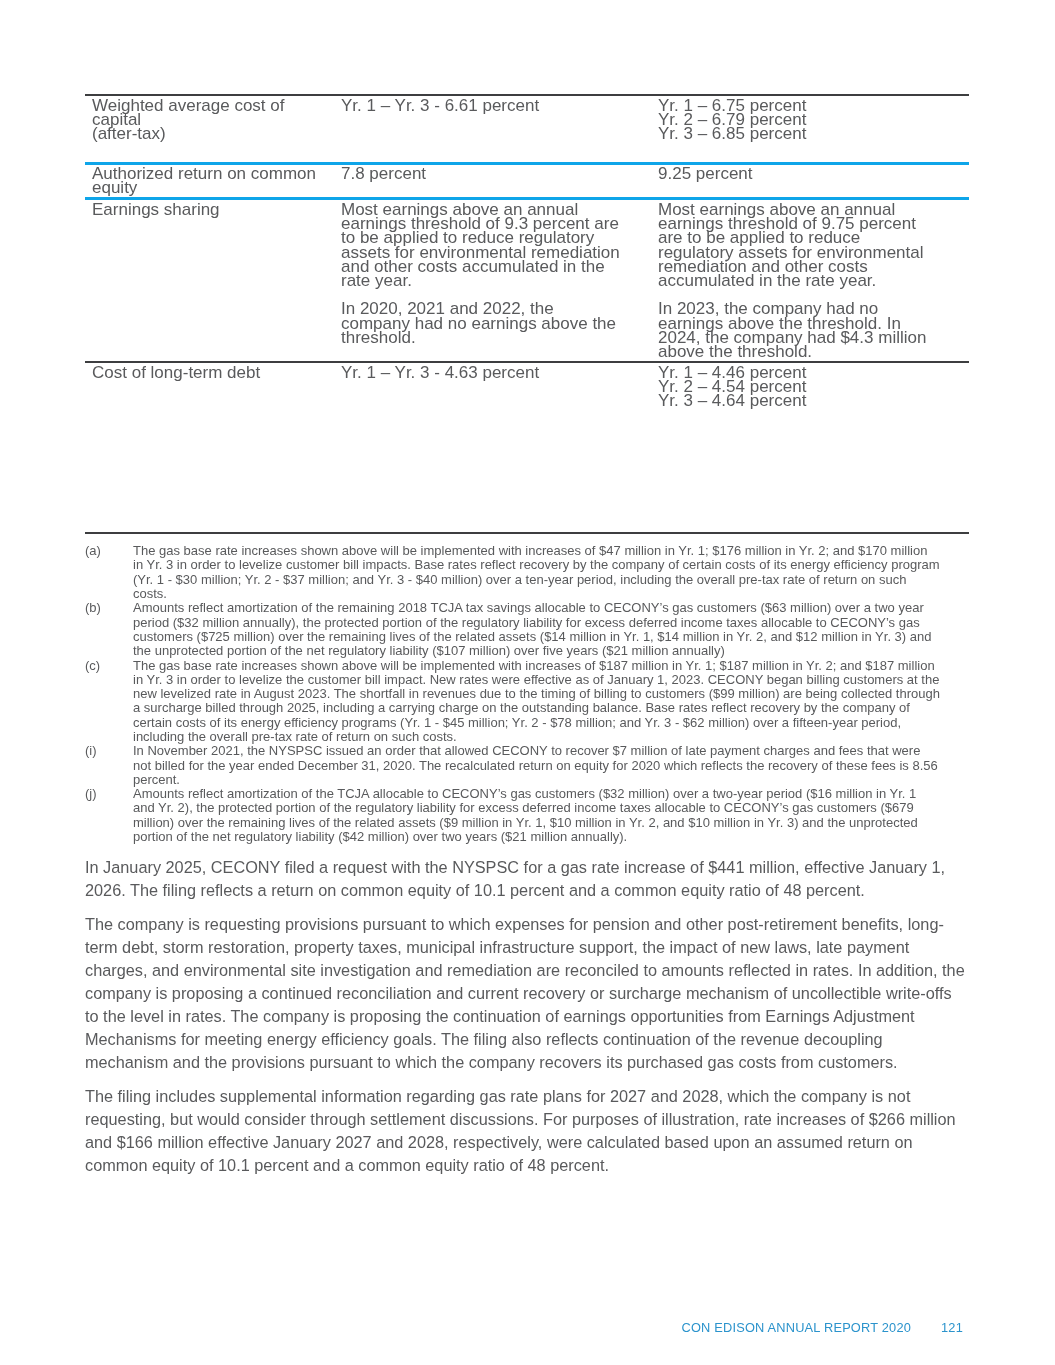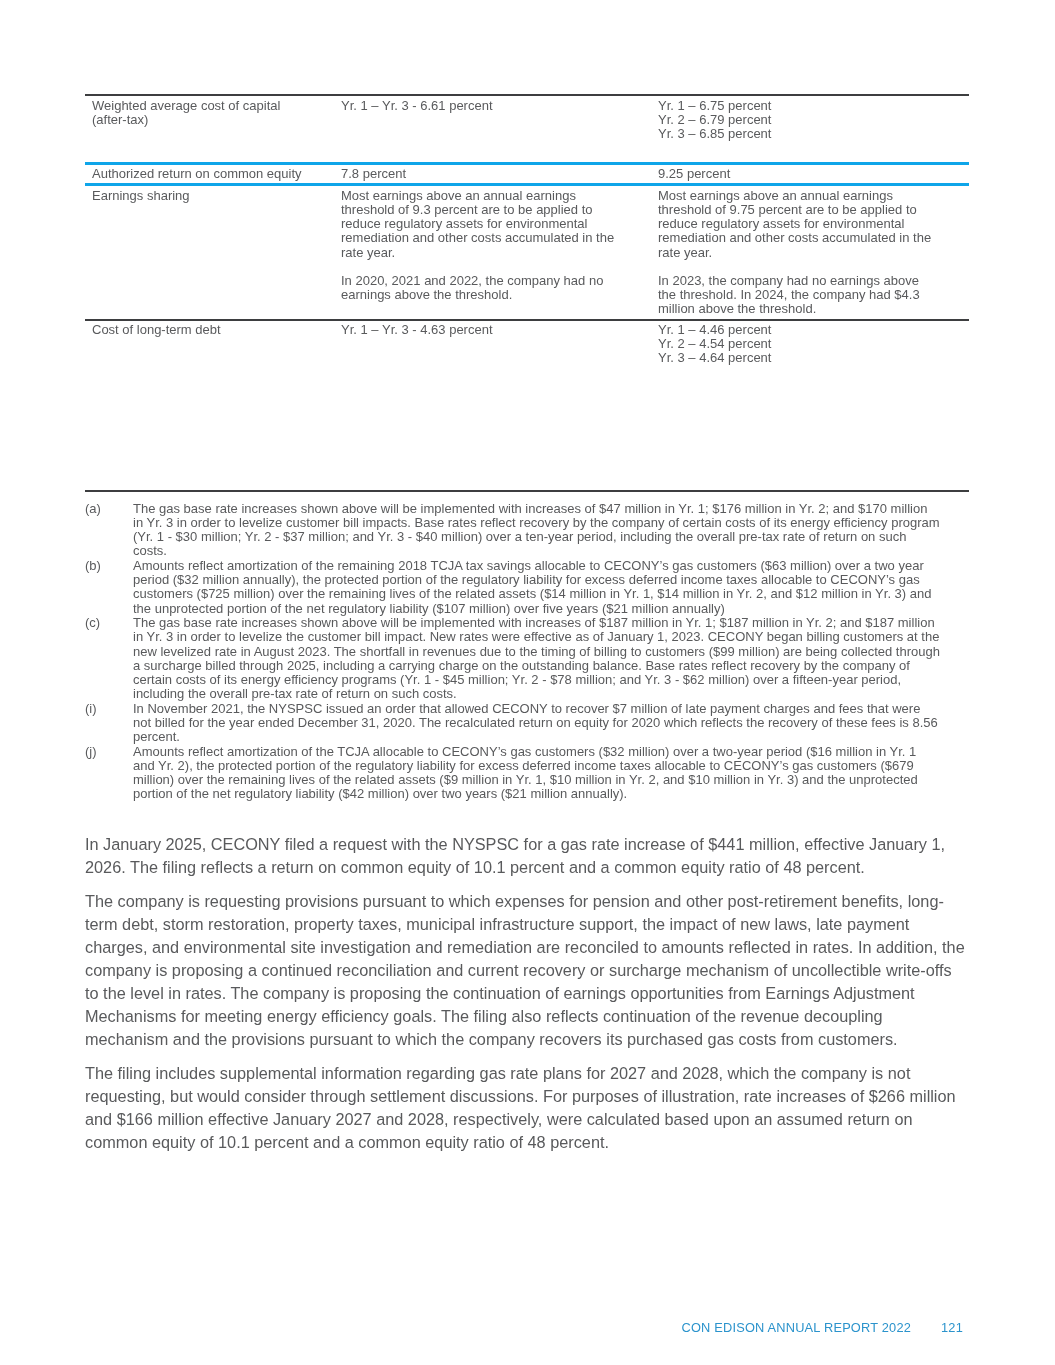--- a/index.html
+++ b/index.html
@@ -27,36 +27,36 @@
   .rate-table tr:nth-child(4),
   .rate-table tr:nth-child(5) { border-top:2px solid #3d3e40;margin-left:29px; }
   .rate-table tr:nth-child(1){ height:68px; }
   .rate-table tr:nth-child(2){ height:19px; }
   .rate-table tr:nth-child(3){ height:50px; }
   .rate-table tr:nth-child(4){ height:171px; }
   .rate-table tr:nth-child(5){ height:45px; }
   .rate-table tr:nth-child(6){ height:17px; }
   .rate-table td {
     vertical-align:top;
-    font-size:13px;
+    font-size:17px;
     line-height:14.2px;
     padding:2.5px 37px 2px 0;
     white-space:pre-line;
   }
   .rate-table td.c1 { padding-left:7px; padding-right:8px; }
   .rate-table td.c3 { padding-right:30px; }
 
   
   .footnotes { margin-top:10px; width:856px; }
   .footnote { display:flex; font-size:13px; line-height:14.3px; }
   .fn-label { flex:0 0 48px; }
   .fn-text  { flex:1; }
 
   
-  .paragraphs { margin-top:31px; width:884px; }
+  .paragraphs { margin-top:12px; width:884px; }
   .paragraphs p {
     font-size:16.3px;
     line-height:23px;
     margin-bottom:11px;
   }
 
   
   .footer {
     position:absolute;
     top:1320px; right:92px;
@@ -148,16 +148,16 @@
   <p>In January 2025, CECONY filed a request with the NYSPSC for a gas rate increase of $441 million, effective January 1, 2026. The filing reflects a return on common equity of 10.1 percent and a common equity ratio of 48 percent.</p>
 
   <p>The company is requesting provisions pursuant to which expenses for pension and other post-retirement benefits, long-term debt, storm restoration, property taxes, municipal infrastructure support, the impact of new laws, late payment charges, and environmental site investigation and remediation are reconciled to amounts reflected in rates. In addition, the company is proposing a continued reconciliation and current recovery or surcharge mechanism of uncollectible write-offs to the level in rates. The company is proposing the continuation of earnings opportunities from Earnings Adjustment Mechanisms for meeting energy efficiency goals. The filing also reflects continuation of the revenue decoupling mechanism and the provisions pursuant to which the company recovers its purchased gas costs from customers.</p>
 
   <p>The filing includes supplemental information regarding gas rate plans for 2027 and 2028, which the company is not requesting, but would consider through settlement discussions. For purposes of illustration, rate increases of $266 million and $166 million effective January 2027 and 2028, respectively, were calculated based upon an assumed return on common equity of 10.1 percent and a common equity ratio of 48 percent.</p>
 </div>
 
   </div>
 
   <div class="footer">
-    <span>CON EDISON ANNUAL REPORT 2022</span>
+    <span>CON EDISON ANNUAL REPORT 2020</span>
     <span>121</span>
   </div>
 </div>
 
 </body></html>

